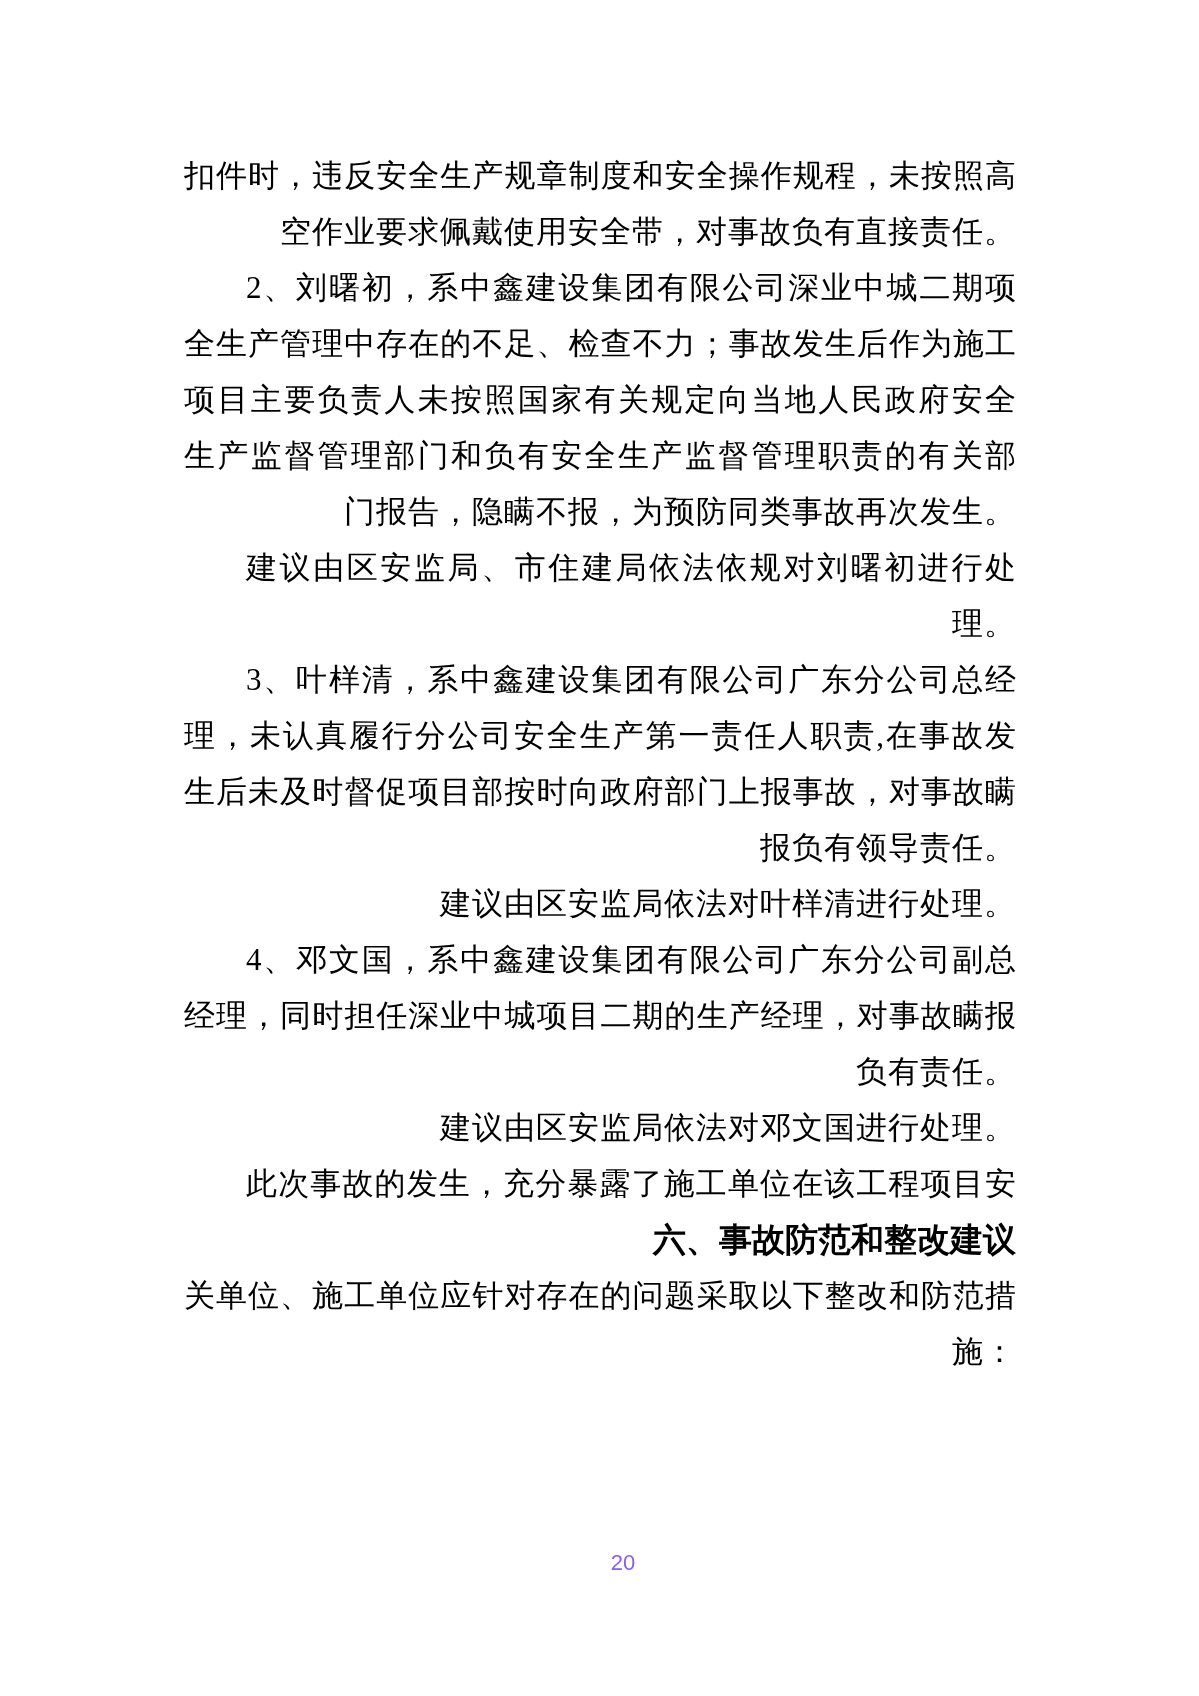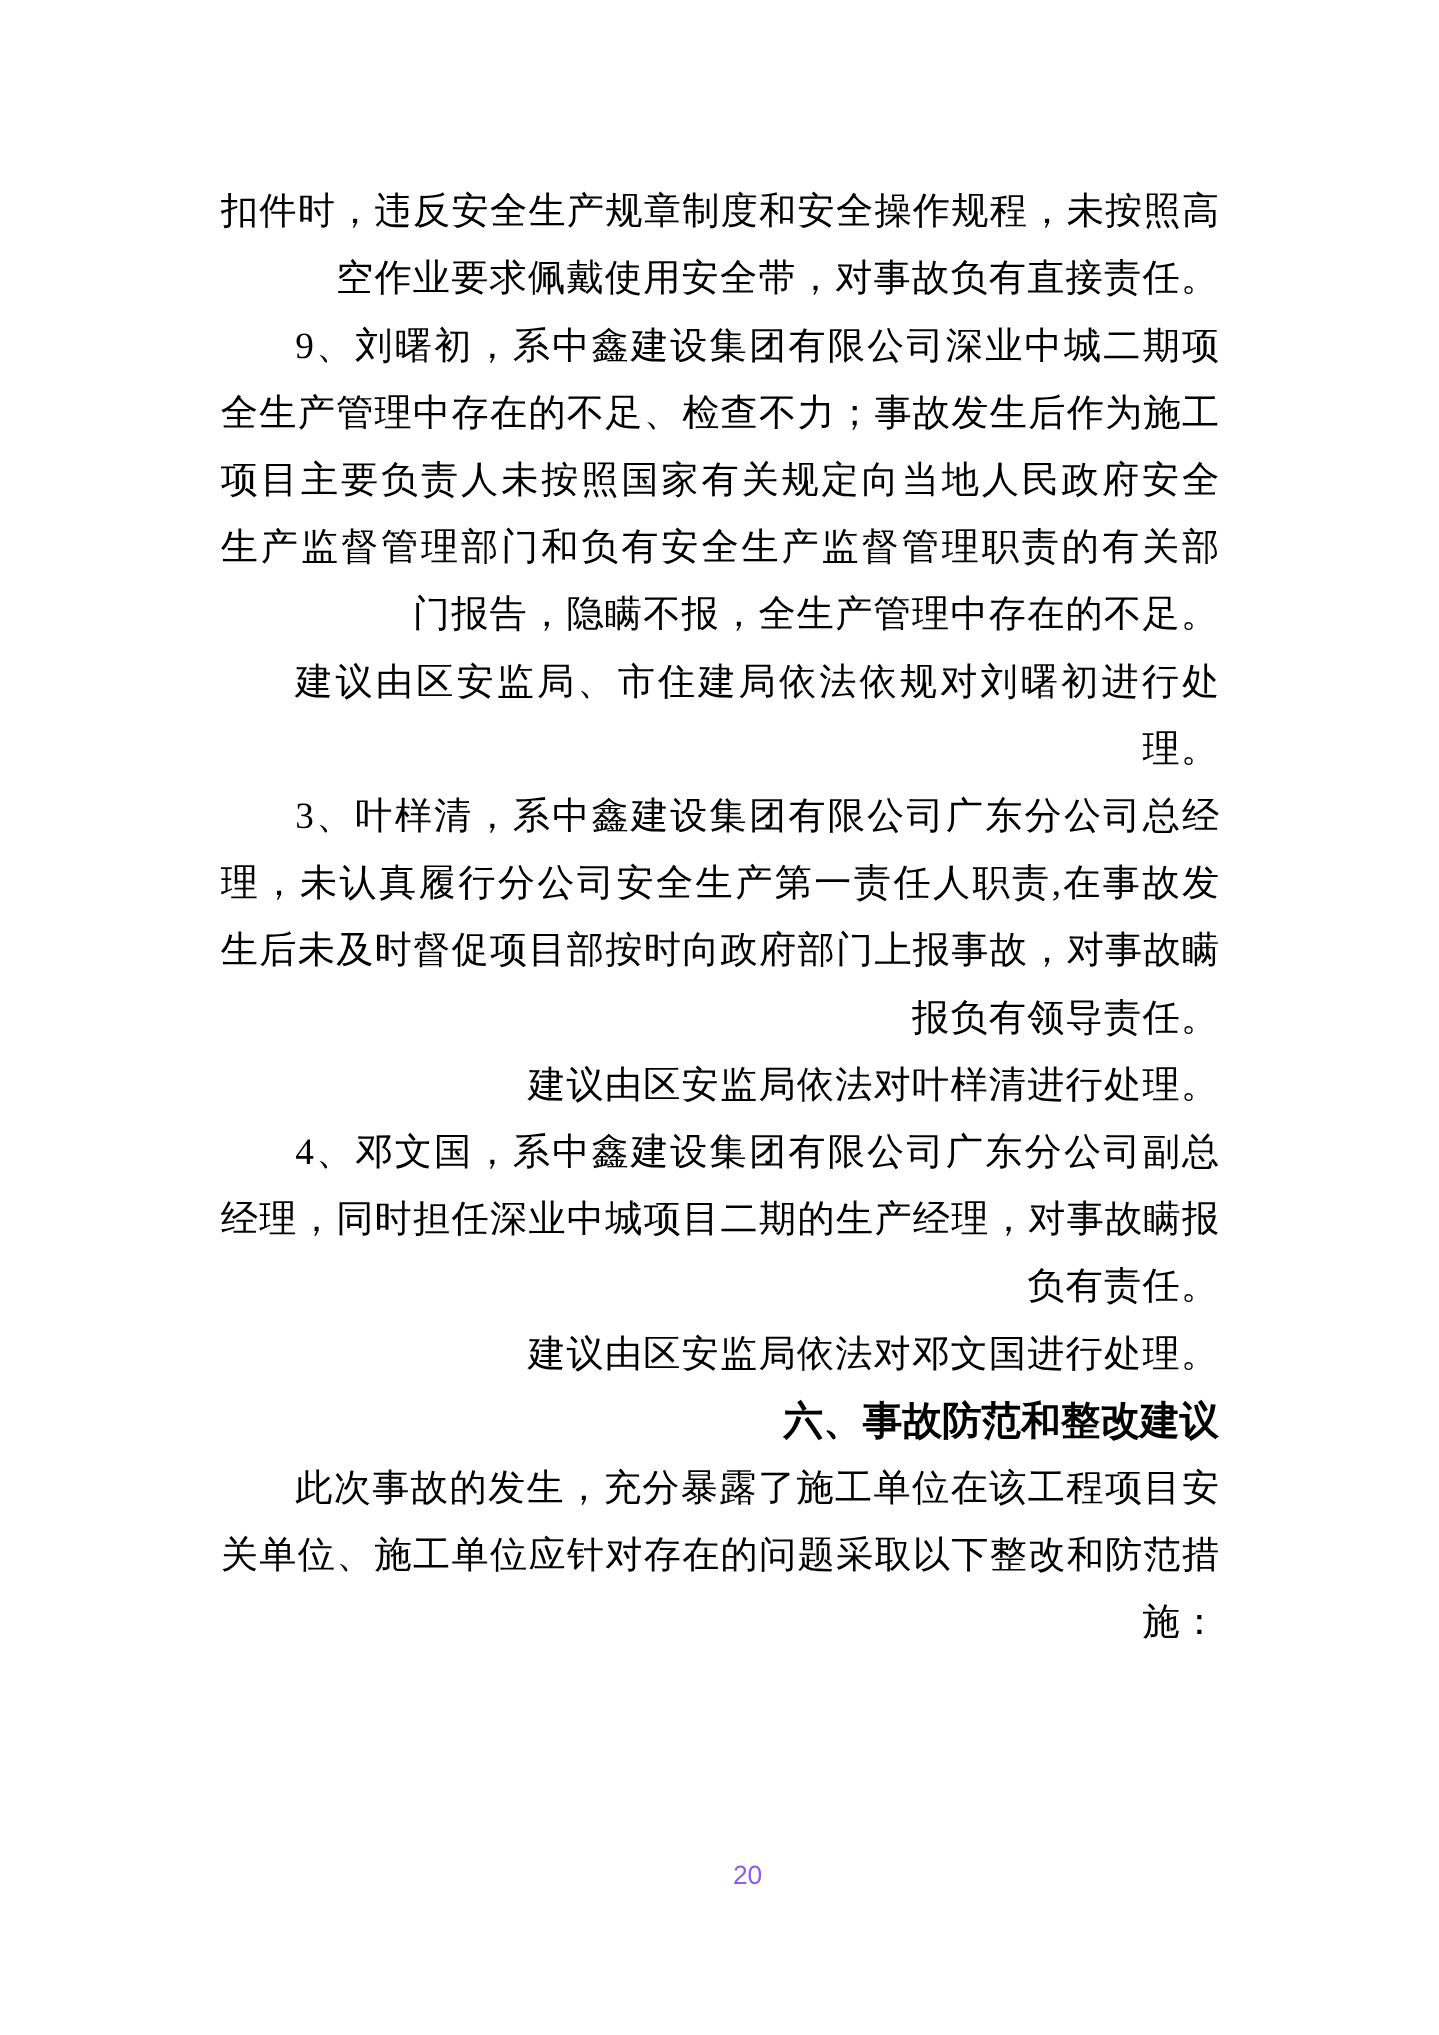--- a/index.html
+++ b/index.html
@@ -65,35 +65,35 @@
     color: #8b5cf6;
   }
 </style>
 </head>
 <body>
 
 <div class="page">
   <div class="doc-body">
     <p class="ln fill">扣件时，违反安全生产规章制度和安全操作规程，未按照高</p>
     <p class="ln">空作业要求佩戴使用安全带，对事故负有直接责任。</p>
-    <p class="ln ind fill">9、刘曙初，系中鑫建设集团有限公司深业中城二期项</p>
+    <p class="ln ind fill">2、刘曙初，系中鑫建设集团有限公司深业中城二期项</p>
     <p class="ln fill">全生产管理中存在的不足、检查不力；事故发生后作为施工</p>
     <p class="ln fill">项目主要负责人未按照国家有关规定向当地人民政府安全</p>
     <p class="ln fill">生产监督管理部门和负有安全生产监督管理职责的有关部</p>
-    <p class="ln">门报告，隐瞒不报，全生产管理中存在的不足。</p>
+    <p class="ln">门报告，隐瞒不报，为预防同类事故再次发生。</p>
     <p class="ln ind fill">建议由区安监局、市住建局依法依规对刘曙初进行处</p>
     <p class="ln">理。</p>
     <p class="ln ind fill">3、叶样清，系中鑫建设集团有限公司广东分公司总经</p>
     <p class="ln fill">理，未认真履行分公司安全生产第一责任人职责,在事故发</p>
     <p class="ln fill">生后未及时督促项目部按时向政府部门上报事故，对事故瞒</p>
     <p class="ln">报负有领导责任。</p>
     <p class="ln ind">建议由区安监局依法对叶样清进行处理。</p>
     <p class="ln ind fill">4、邓文国，系中鑫建设集团有限公司广东分公司副总</p>
     <p class="ln fill">经理，同时担任深业中城项目二期的生产经理，对事故瞒报</p>
     <p class="ln">负有责任。</p>
     <p class="ln ind">建议由区安监局依法对邓文国进行处理。</p>
+    <p class="ln ind fill">此次事故的发生，充分暴露了施工单位在该工程项目安</p>
     <p class="ln heading">六、事故防范和整改建议</p>
-    <p class="ln ind fill">此次事故的发生，充分暴露了施工单位在该工程项目安</p>
     <p class="ln fill">关单位、施工单位应针对存在的问题采取以下整改和防范措</p>
     <p class="ln">施：</p>
   </div>
   <div class="page-number">20</div>
 </div>
 
 </body></html>

